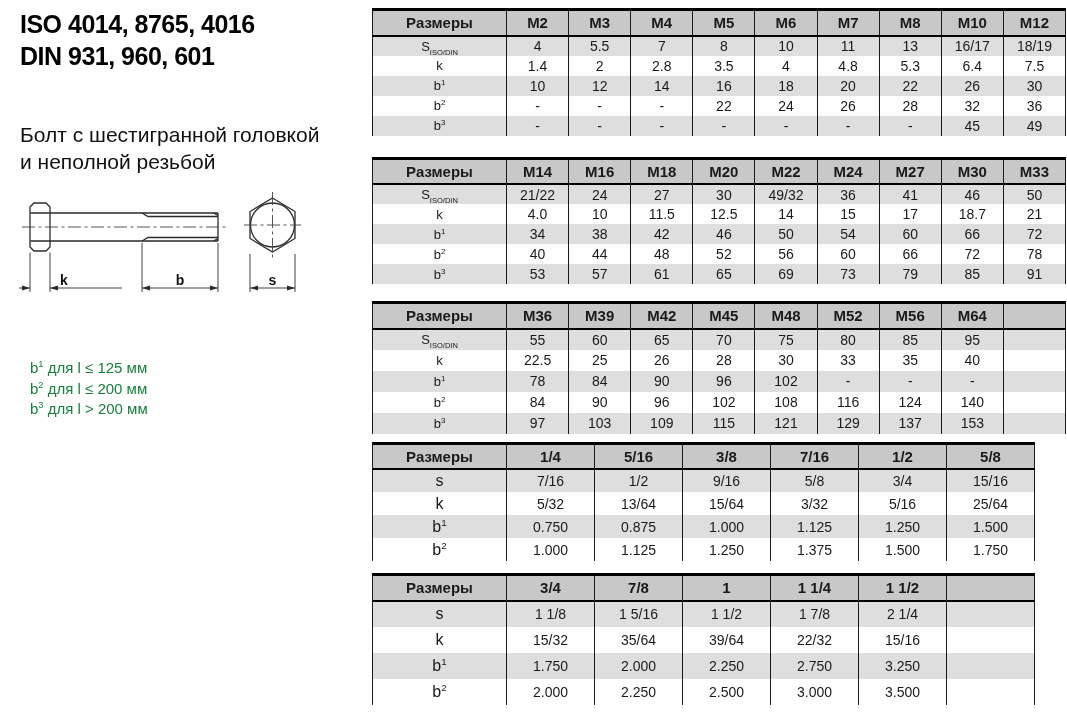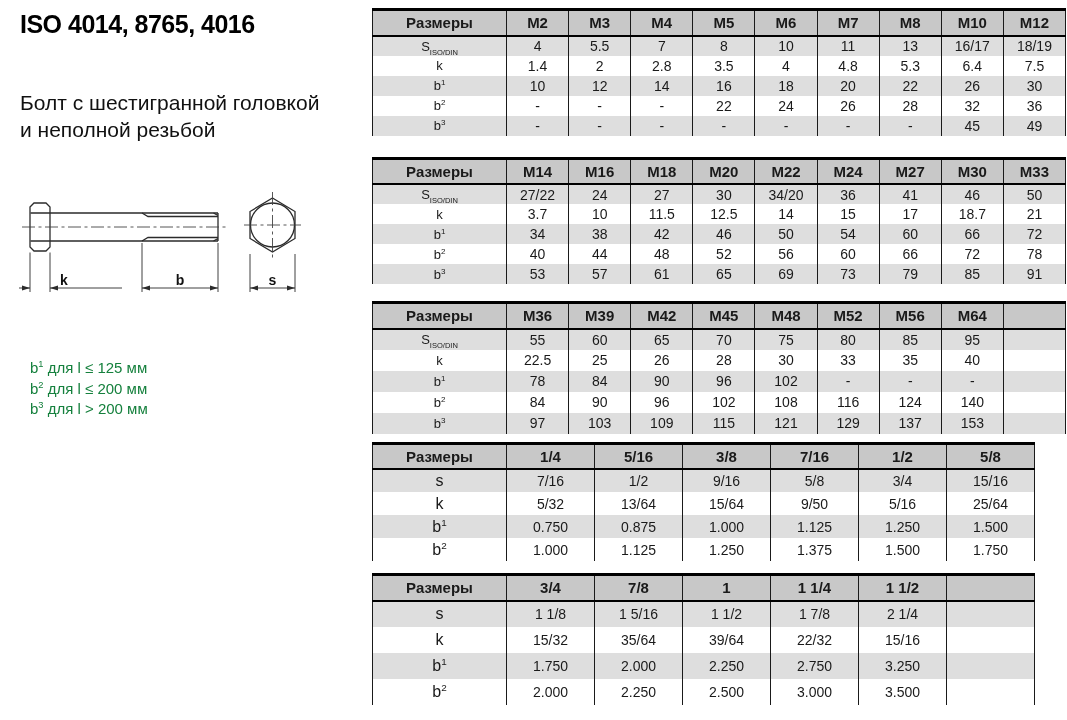--- a/index.html
+++ b/index.html
@@ -46,20 +46,21 @@
   svg text { font-family:"Liberation Sans", sans-serif; font-weight:bold; font-size:14px; fill:#111; }
 </style>
 </head>
 <body>
 
 <div class="page">
 
   <div class="left-panel">
     <div class="title">
       <div>ISO 4014, 8765, 4016</div>
+      <div>DIN 931, 960, 601</div>
     </div>
     <div class="subtitle">
       <div>Болт с шестигранной головкой</div>
       <div>и неполной резьбой</div>
     </div>
 
     <div class="diagram-wrap">
       <svg width="310" height="112" viewBox="0 0 310 112">
 
         <g stroke="#2b2b2b" stroke-width="1.3" fill="none">
@@ -227,33 +228,33 @@
             <th>M22</th>
             <th>M24</th>
             <th>M27</th>
             <th>M30</th>
             <th>M33</th>
           </tr>
         </thead>
         <tbody>
           <tr class="shaded">
             <td class="col-label">S<sub>ISO/DIN</sub></td>
-            <td>27/22</td>
+            <td>21/22</td>
             <td>24</td>
             <td>27</td>
             <td>30</td>
-            <td>34/20</td>
+            <td>49/32</td>
             <td>36</td>
             <td>41</td>
             <td>46</td>
             <td>50</td>
           </tr>
           <tr>
             <td class="col-label">k</td>
-            <td>3.7</td>
+            <td>4.0</td>
             <td>10</td>
             <td>11.5</td>
             <td>12.5</td>
             <td>14</td>
             <td>15</td>
             <td>17</td>
             <td>18.7</td>
             <td>21</td>
           </tr>
           <tr class="shaded">
@@ -413,21 +414,21 @@
             <td>9/16</td>
             <td>5/8</td>
             <td>3/4</td>
             <td>15/16</td>
           </tr>
           <tr>
             <td class="col-label">k</td>
             <td>5/32</td>
             <td>13/64</td>
             <td>15/64</td>
-            <td>9/50</td>
+            <td>3/32</td>
             <td>5/16</td>
             <td>25/64</td>
           </tr>
           <tr class="shaded">
             <td class="col-label">b<sup>1</sup></td>
             <td>0.750</td>
             <td>0.875</td>
             <td>1.000</td>
             <td>1.125</td>
             <td>1.250</td>

